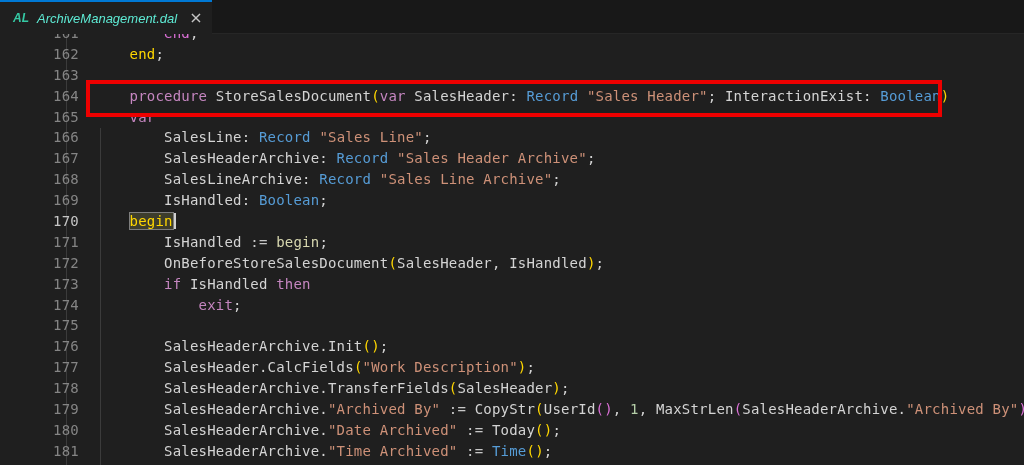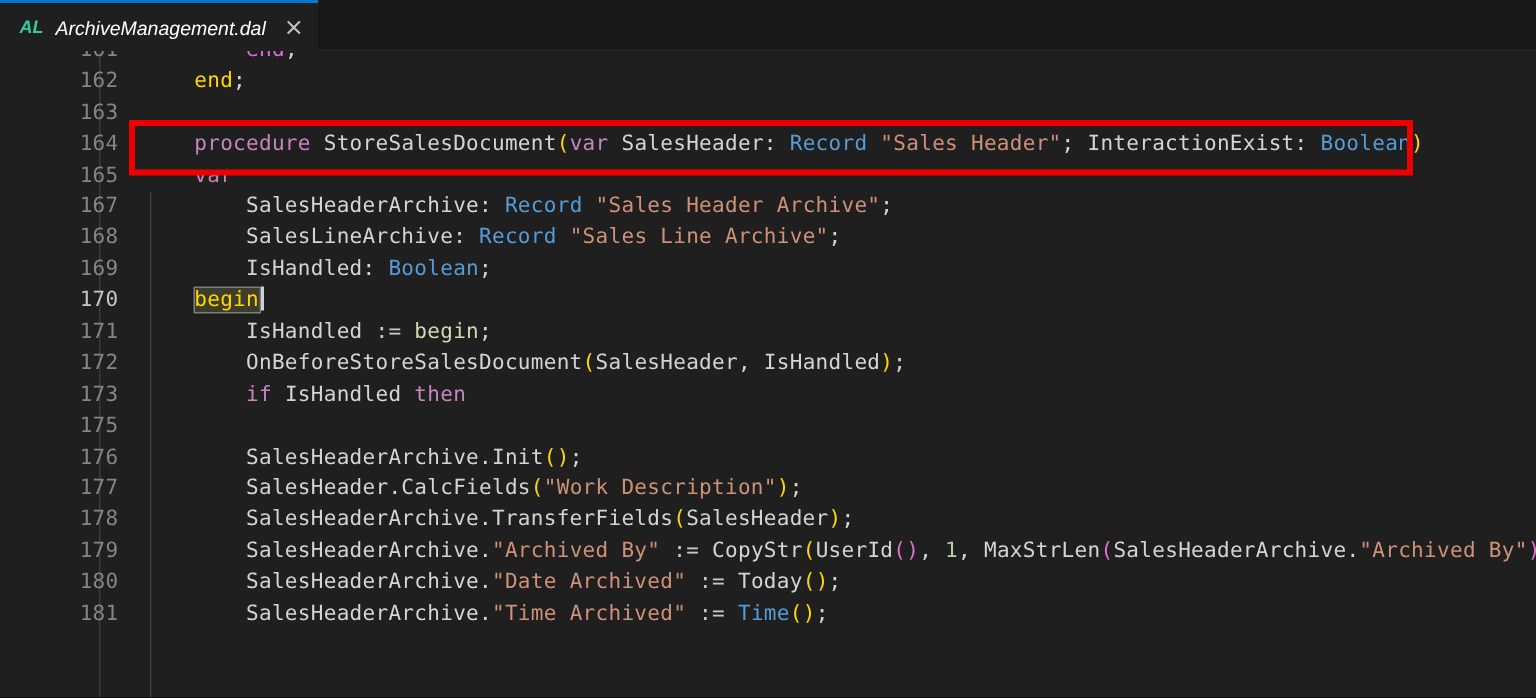--- a/index.html
+++ b/index.html
@@ -4,21 +4,21 @@
 <style>
   html,body{margin:0;padding:0;background:#000;}
   .screen{position:relative;width:1024px;height:465px;background:var(--bg,#1f1f1f);overflow:hidden;
           font-family:"DejaVu Sans Mono","Liberation Mono",monospace;}
   
   .tabbar{position:absolute;top:0;left:0;right:0;height:34px;background:var(--tabbarBg,#181818);
           border-bottom:1px solid #262626;display:flex;z-index:20;box-sizing:border-box;}
   .tab{height:34px;width:212px;background:var(--bg,#1f1f1f);border-top:2px solid var(--accent,#0078d4);
        display:flex;align-items:center;padding:0 10px 0 13px;box-sizing:border-box;}
   .badge{font:italic bold 12px "Liberation Sans",sans-serif;color:var(--badge,#35c9a4);flex:none;}
-  .fname{font:italic 13px "Liberation Sans",sans-serif;color:#ffffff;margin-left:8px;white-space:nowrap;}
+  .fname{font:italic 13px "Liberation Sans",sans-serif;color:#5eead4;margin-left:8px;white-space:nowrap;}
   .close{color:#c5c5c5;font:400 16px "DejaVu Sans",sans-serif;margin-left:12px;line-height:16px;}
   
   .editor{position:absolute;top:34px;left:0;right:0;bottom:0;}
   .guide{position:absolute;width:1px;background:var(--guide,#3b3b3b);z-index:1;}
   .lines{position:absolute;top:-11px;left:0;right:0;z-index:2;margin-left:29px;}
   .row{display:flex;height:20.9px;line-height:20.9px;font-size:14px;letter-spacing:.2px;}
   .ln{display:inline-block;width:50px;flex:none;text-align:right;color:var(--lnCol,#858585);}
   .ln.active{color:var(--lnActive,#c6c6c6);}
   .code{margin-left:16px;white-space:pre;color:var(--pl,#d4d4d4);}
   .pl{color:var(--pl,#d4d4d4);}
@@ -67,20 +67,24 @@
         </div>
         <div class="row">
           <span class="ln">164</span>
           <span class="code"><span class="pl">    </span><span class="kw">procedure</span><span class="pl"> StoreSalesDocument</span><span class="b1">(</span><span class="kw">var</span><span class="pl"> SalesHeader: </span><span class="ty">Record</span><span class="pl"> </span><span class="st">"Sales Header"</span><span class="pl">; InteractionExist: </span><span class="ty">Boolean</span><span class="b1">)</span></span>
         </div>
         <div class="row">
           <span class="ln">165</span>
           <span class="code"><span class="pl">    </span><span class="kw">var</span></span>
         </div>
         <div class="row">
+          <span class="ln">166</span>
+          <span class="code"><span class="pl">        SalesLine: </span><span class="ty">Record</span><span class="pl"> </span><span class="st">"Sales Line"</span><span class="pl">;</span></span>
+        </div>
+        <div class="row">
           <span class="ln">167</span>
           <span class="code"><span class="pl">        SalesHeaderArchive: </span><span class="ty">Record</span><span class="pl"> </span><span class="st">"Sales Header Archive"</span><span class="pl">;</span></span>
         </div>
         <div class="row">
           <span class="ln">168</span>
           <span class="code"><span class="pl">        SalesLineArchive: </span><span class="ty">Record</span><span class="pl"> </span><span class="st">"Sales Line Archive"</span><span class="pl">;</span></span>
         </div>
         <div class="row">
           <span class="ln">169</span>
           <span class="code"><span class="pl">        IsHandled: </span><span class="ty">Boolean</span><span class="pl">;</span></span>
@@ -93,20 +97,24 @@
           <span class="ln">171</span>
           <span class="code"><span class="pl">        IsHandled </span><span class="op">:=</span><span class="pl"> </span><span class="bool">begin</span><span class="pl">;</span></span>
         </div>
         <div class="row">
           <span class="ln">172</span>
           <span class="code"><span class="pl">        OnBeforeStoreSalesDocument</span><span class="b1">(</span><span class="pl">SalesHeader, IsHandled</span><span class="b1">)</span><span class="pl">;</span></span>
         </div>
         <div class="row">
           <span class="ln">173</span>
           <span class="code"><span class="pl">        </span><span class="kw">if</span><span class="pl"> IsHandled </span><span class="kw">then</span></span>
+        </div>
+        <div class="row">
+          <span class="ln">174</span>
+          <span class="code"><span class="pl">            </span><span class="kw">exit</span><span class="pl">;</span></span>
         </div>
         <div class="row">
           <span class="ln">175</span>
           <span class="code"></span>
         </div>
         <div class="row">
           <span class="ln">176</span>
           <span class="code"><span class="pl">        SalesHeaderArchive.Init</span><span class="b1">(</span><span class="b1">)</span><span class="pl">;</span></span>
         </div>
         <div class="row">

